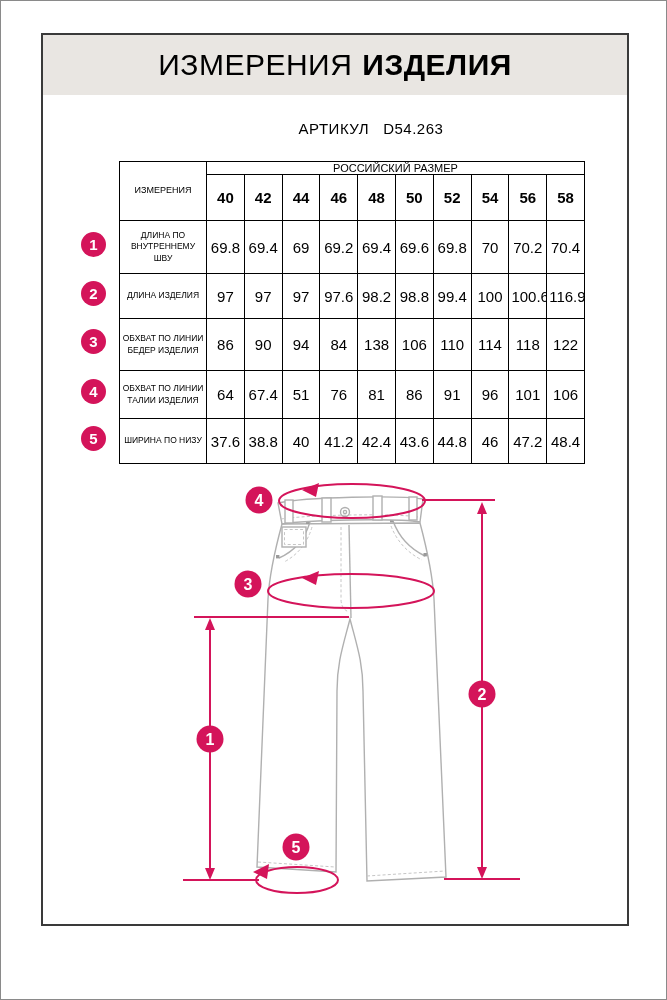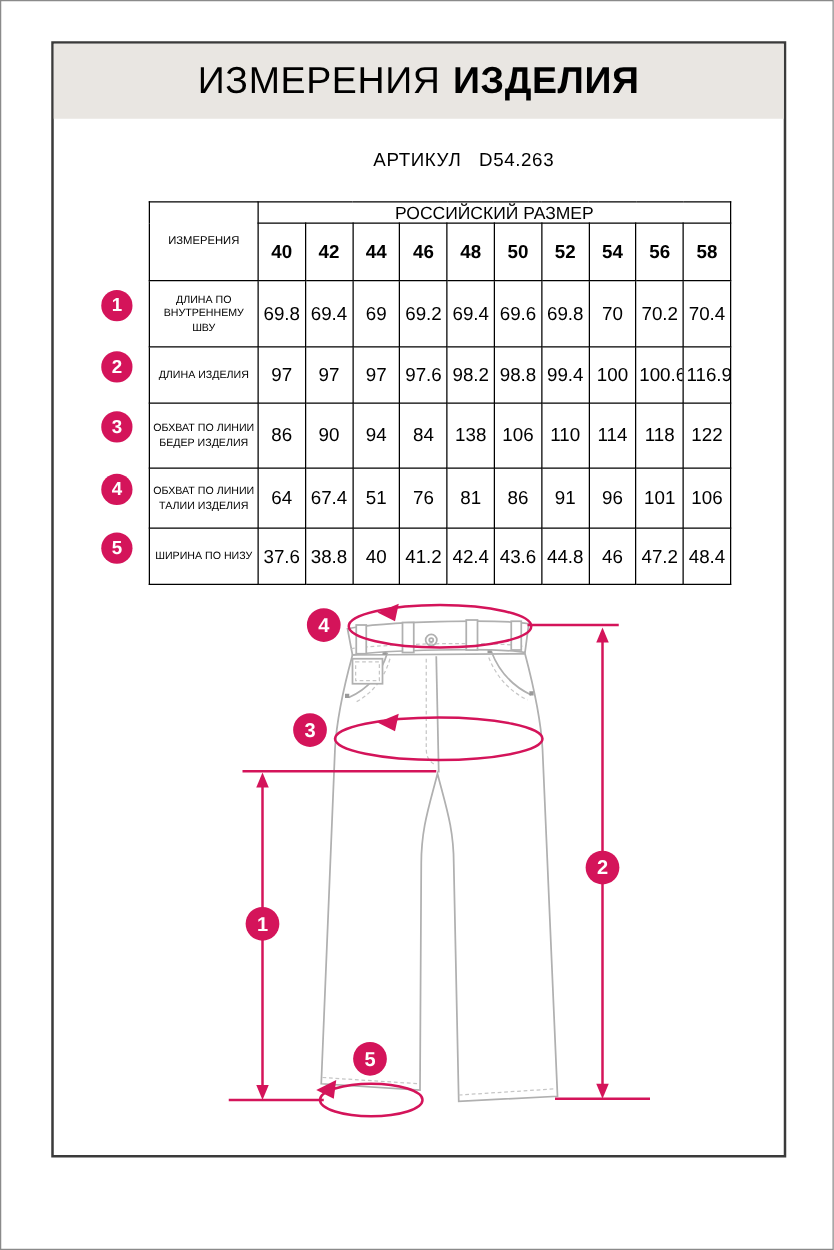--- a/index.html
+++ b/index.html
@@ -26,21 +26,21 @@
   .article .lbl{margin-right:14px;}
   
   .size-table{
     position:absolute;left:118px;top:160px;width:465px;
     border-collapse:collapse;table-layout:fixed;
   }
   .size-table td,.size-table th{
     border:1px solid #000;text-align:center;vertical-align:middle;
     padding:0 2px;font-weight:400;overflow:hidden;
   }
-  .size-table th.group{font-size:14px;height:12px;}
+  .size-table th.group{font-size:11px;height:12px;}
   .size-table th.meas{font-size:9px;line-height:1.3;}
   .size-table th.size{font-size:15px;font-weight:700;height:45px;}
   .size-table td.label{font-size:8.5px;line-height:1.35;margin-top:36px;}
   .size-table td.val{font-size:15px;}
   
   .badge{
     position:absolute;width:25px;height:25px;border-radius:50%;
     background:#d4145a;color:#fff;font-size:15px;font-weight:700;
     display:flex;align-items:center;justify-content:center;left:80px;
   }

